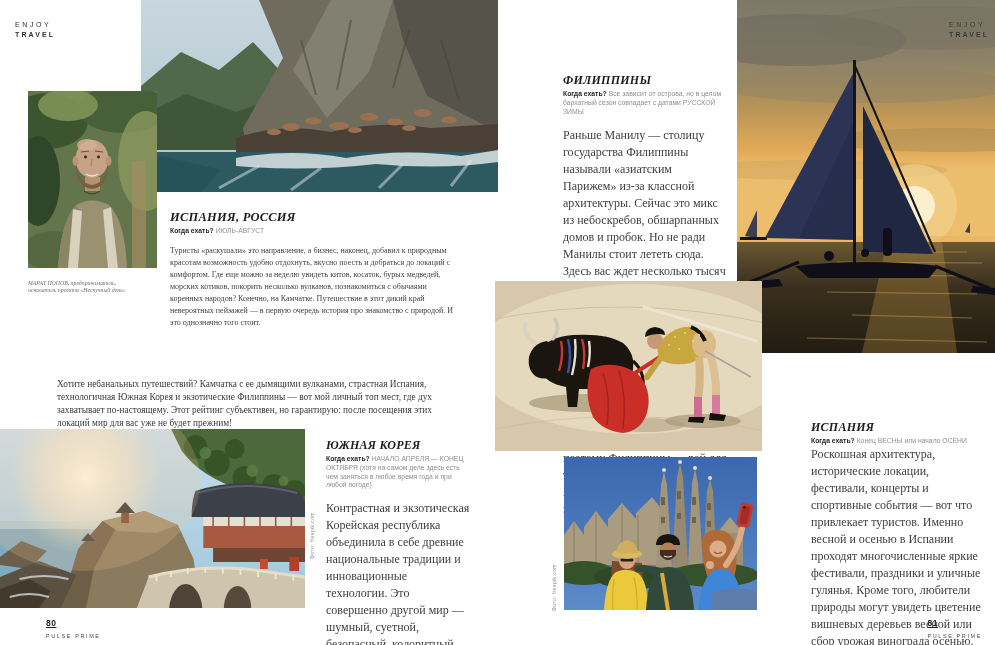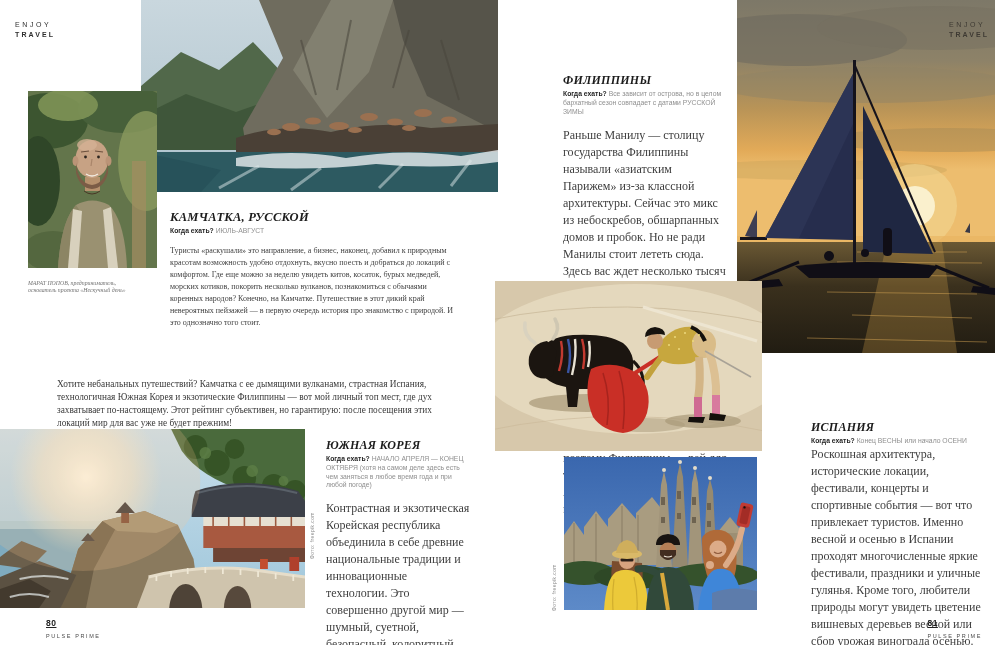--- a/index.html
+++ b/index.html
@@ -113,21 +113,21 @@
       <path d="M56,100 Q64,106 72,100" stroke="#4a3826" stroke-width="1" fill="none"></path>
     </svg>
   </div>
 
   <div class="abs caption" style="left:28px;top:272px;width:160px;">
     <div>МАРАТ ПОПОВ, предприниматель,</div>
     <div>основатель проекта «Нескучный день»</div>
   </div>
 
   <div class="abs kam" style="left:170px;top:202px;width:287px;">
-    <div class="sec-h">КАМЧАТКА, РУССКОЙ</div>
+    <div class="sec-h">ИСПАНИЯ, РОССИЯ</div>
     <div class="when"><b>Когда ехать?</b> <span>ИЮЛЬ-АВГУСТ</span></div>
     <div class="body">Туристы «раскушали» это направление, а бизнес, наконец, добавил к природным красотам возможность удобно отдохнуть, вкусно поесть и добраться до локаций с комфортом. Где еще можно за неделю увидеть китов, косаток, бурых медведей, морских котиков, покорить несколько вулканов, познакомиться с обычаями коренных народов? Конечно, на Камчатке. Путешествие в этот дикий край невероятных пейзажей — в первую очередь история про знакомство с природой. И это однозначно того стоит.</div>
   </div>
 
   <div class="abs hl" style="left:20px;top:299px;">
   </div>
 
   <div class="abs intro" style="left:57px;top:370px;width:406px;">Хотите небанальных путешествий? Камчатка с ее дымящими вулканами, страстная Испания, технологичная Южная Корея и экзотические Филиппины — вот мой личный топ мест, где дух захватывает по-настоящему. Этот рейтинг субъективен, но гарантирую: после посещения этих локаций мир для вас уже не будет прежним!</div>
 
   <div class="photo" style="left:0;top:429px;width:305px;height:179px;">

